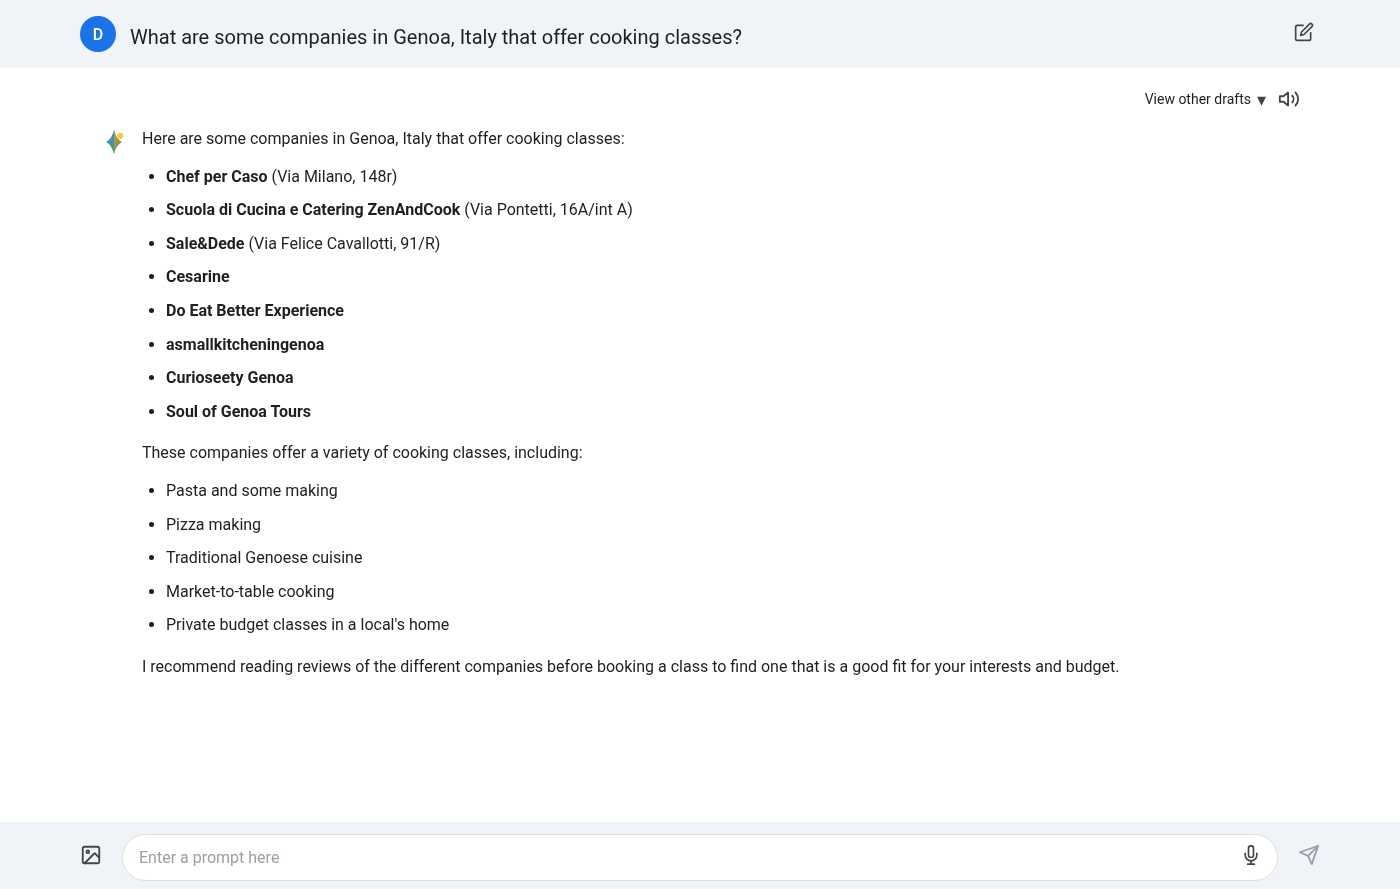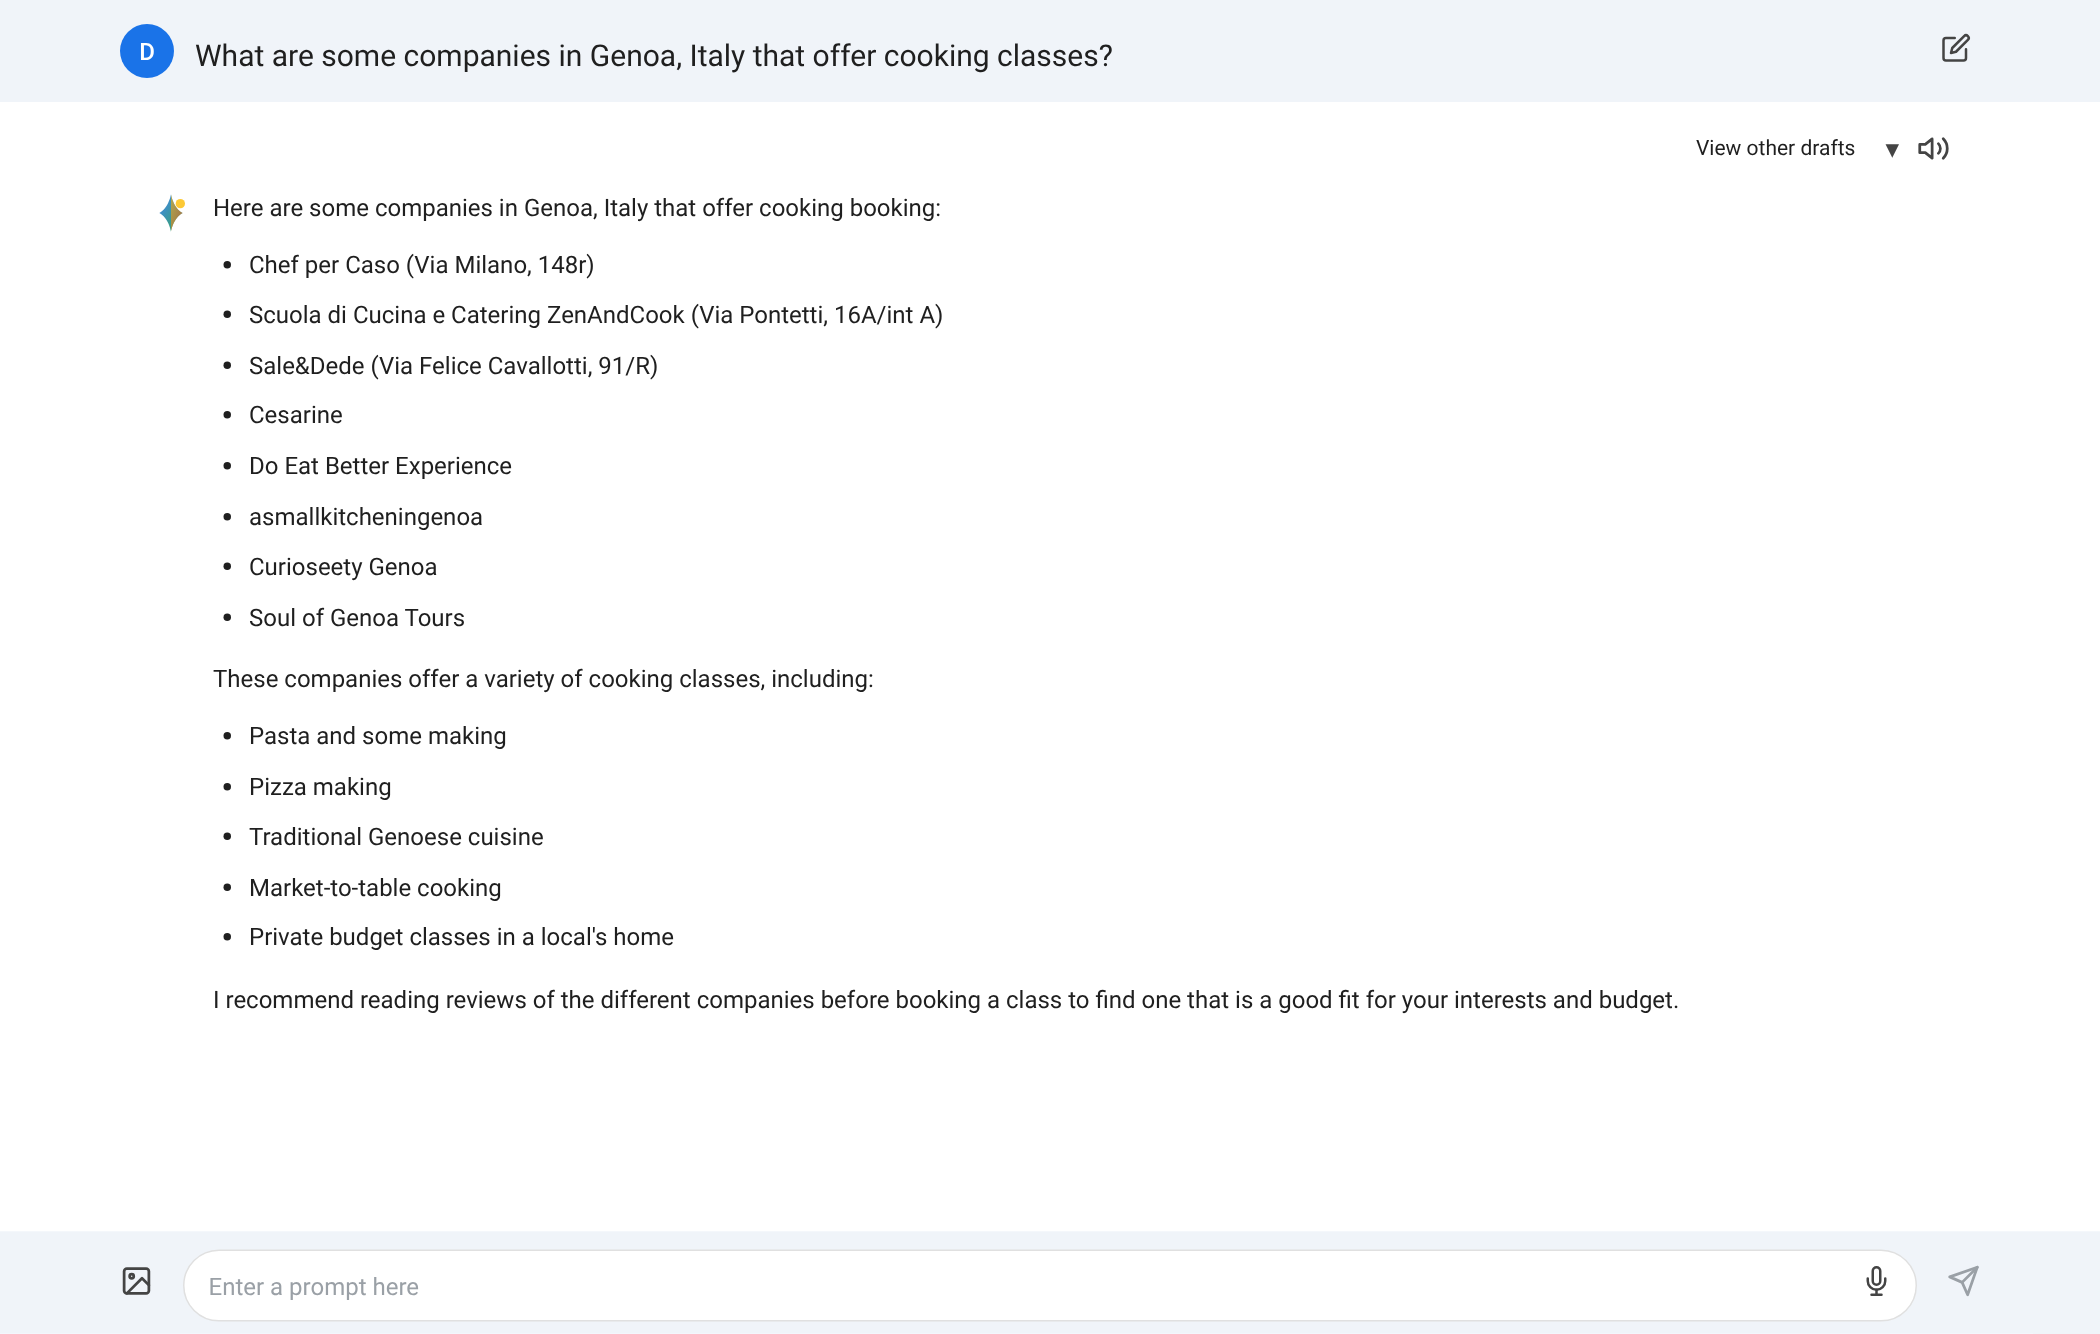--- a/index.html
+++ b/index.html
@@ -78,21 +78,21 @@
     .response-header {
       display: flex;
       align-items: center;
       justify-content: flex-end;
       margin-bottom: 16px;
     }
 
     .view-drafts-btn {
       display: flex;
       align-items: center;
-      gap: 20px;
+      gap: 6px;
       background: none;
       border: none;
       cursor: pointer;
       font-size: 14px;
       color: #1f1f1f;
       font-family: inherit;
     }
 
     .view-drafts-btn .chevron-icon {
       font-size: 18px;
@@ -141,21 +141,21 @@
       margin-left: 24px;
       margin-bottom: 16px;
     }
 
     .response-body ul li {
       margin-bottom: 8px;
       font-size: 16px;
     }
 
     .company-name {
-      font-weight: 400;
+      font-weight: 700;
     }
 
     .company-address {
       font-weight: 400;
       color: #1f1f1f;
     }
 
     .response-mid-text {
       margin-bottom: 12px;
     }
@@ -293,21 +293,21 @@
         <stop offset="100%" style="stop-color:#ea4335;stop-opacity:1"></stop>
       </linearGradient>
     </defs>
     <path d="M18 2 C18 2 20 14 28 18 C20 22 18 34 18 34 C18 34 16 22 8 18 C16 14 18 2 18 2Z" fill="url(#starGrad1)"></path>
     <path d="M18 2 C18 2 20 14 28 18 C20 22 18 34 18 34" fill="url(#starGrad2)" opacity="0.6"></path>
     <circle cx="26" cy="10" r="4" fill="#fbbc04" opacity="0.8"></circle>
   </svg>
       </div>
 
       <div class="response-body">
-        <p class="response-intro">Here are some companies in Genoa, Italy that offer cooking booking:</p>
+        <p class="response-intro">Here are some companies in Genoa, Italy that offer cooking classes:</p>
 
         <ul id="companies-list">
             <li><span class="company-name">Chef per Caso</span><span class="company-address"> (Via Milano, 148r)</span></li>
             <li><span class="company-name">Scuola di Cucina e Catering ZenAndCook</span><span class="company-address"> (Via Pontetti, 16A/int A)</span></li>
             <li><span class="company-name">Sale&amp;Dede</span><span class="company-address"> (Via Felice Cavallotti, 91/R)</span></li>
             <li><span class="company-name">Cesarine</span></li>
             <li><span class="company-name">Do Eat Better Experience</span></li>
             <li><span class="company-name">asmallkitcheningenoa</span></li>
             <li><span class="company-name">Curioseety Genoa</span></li>
             <li><span class="company-name">Soul of Genoa Tours</span></li>

